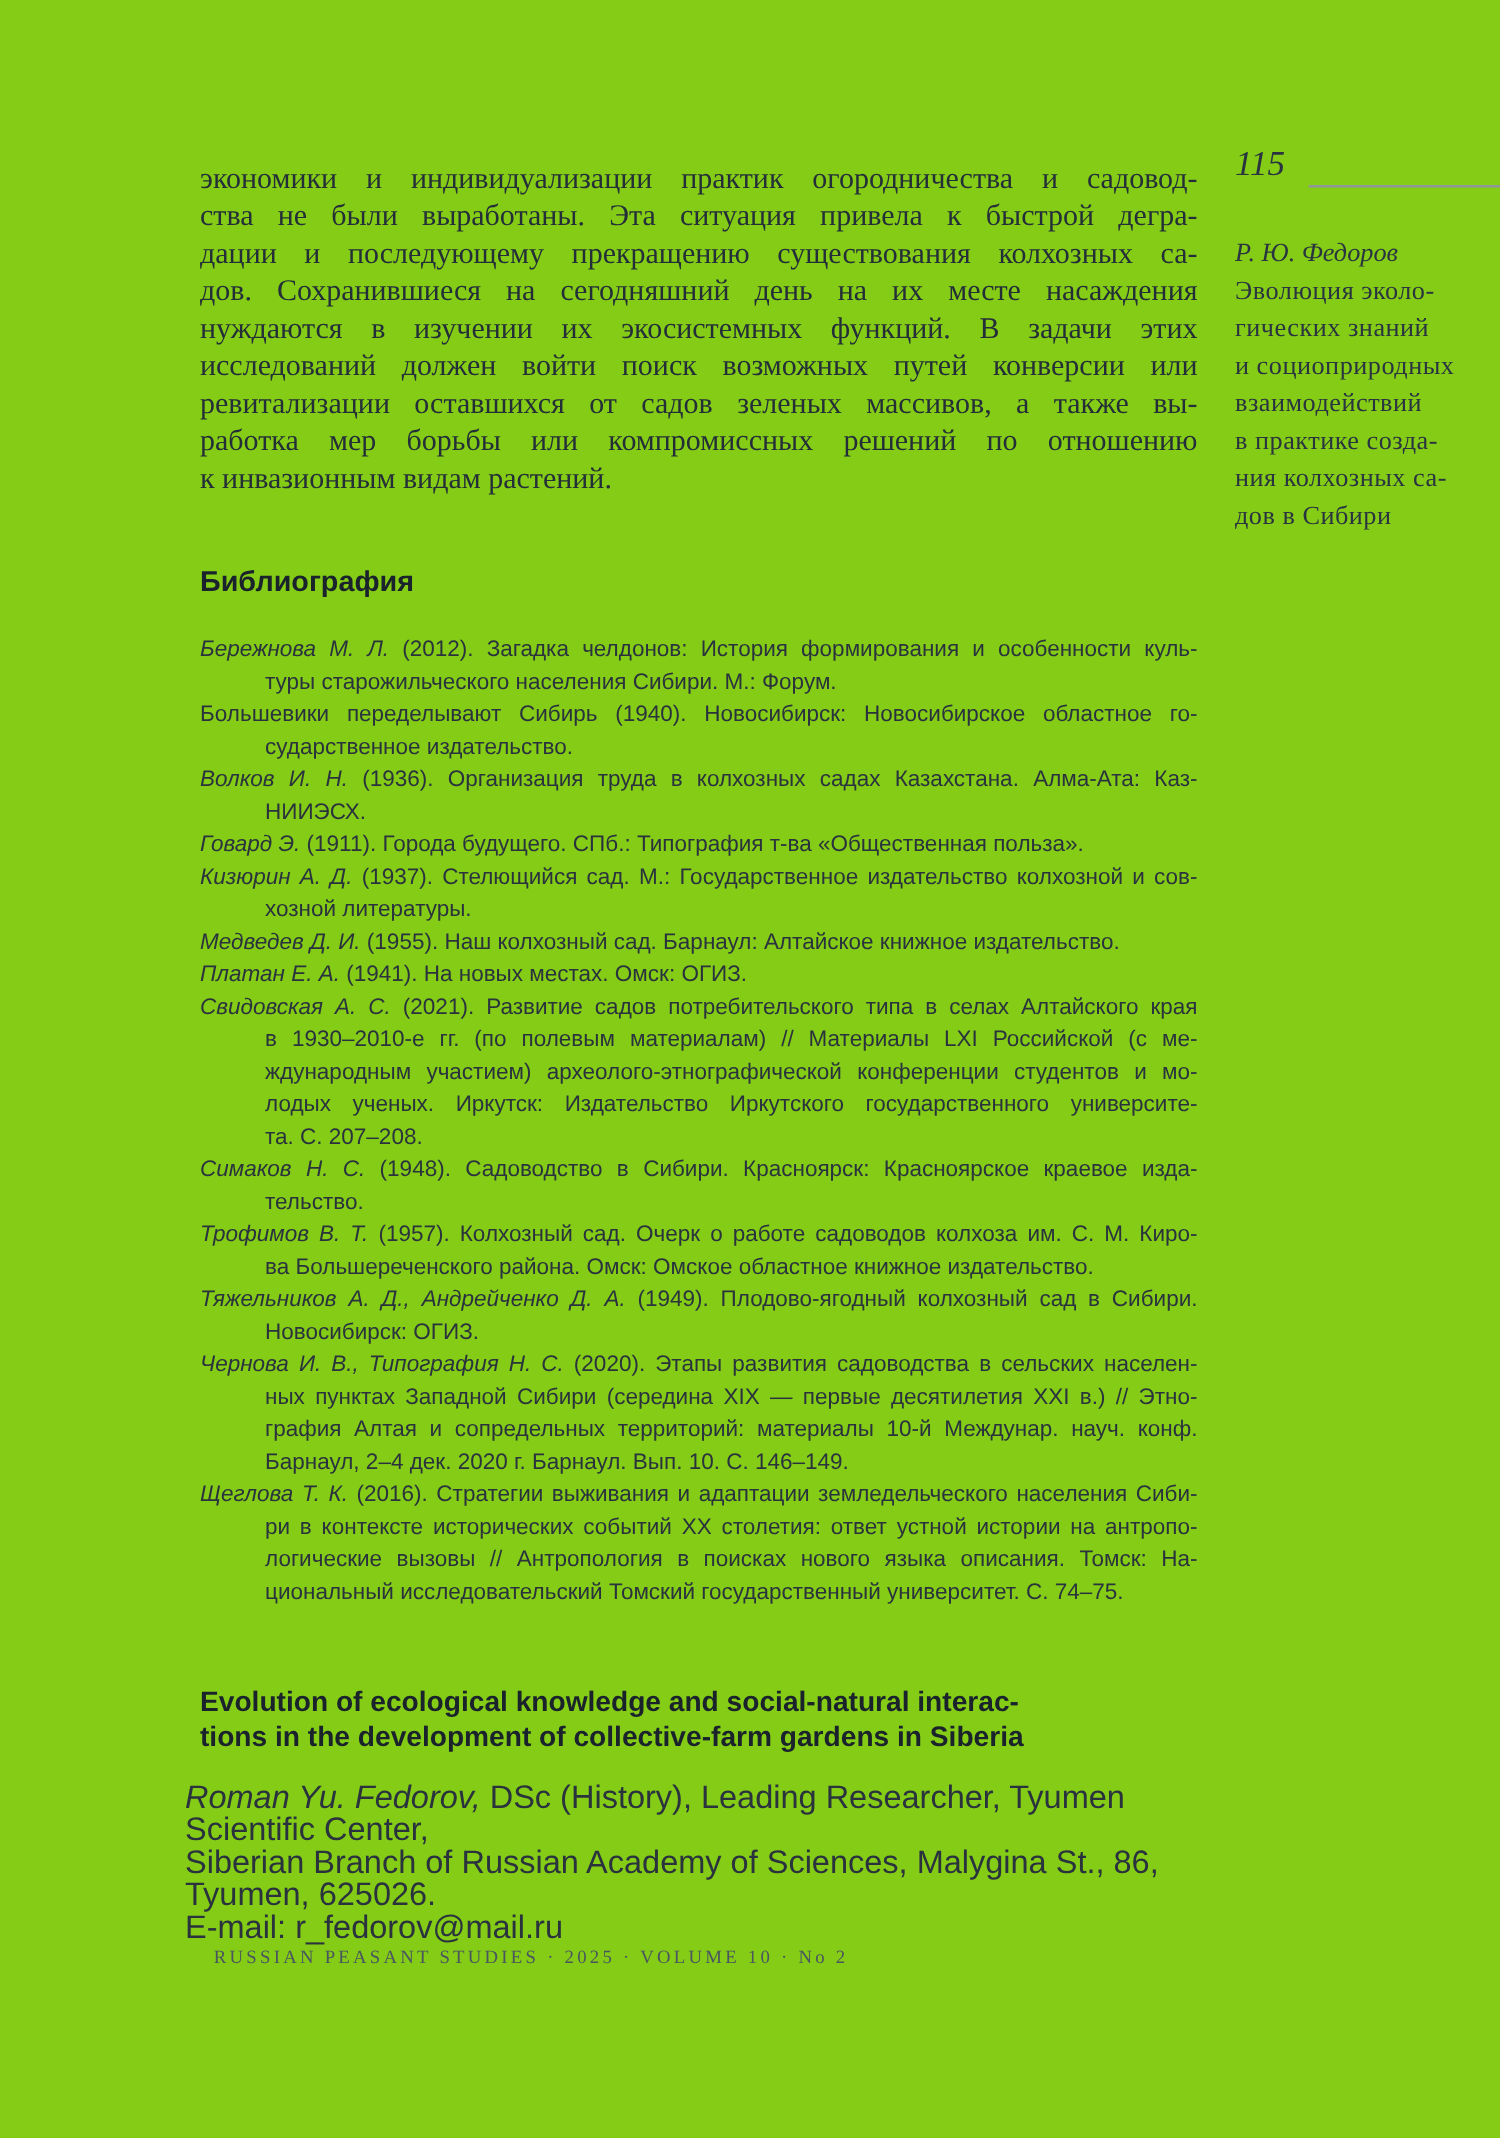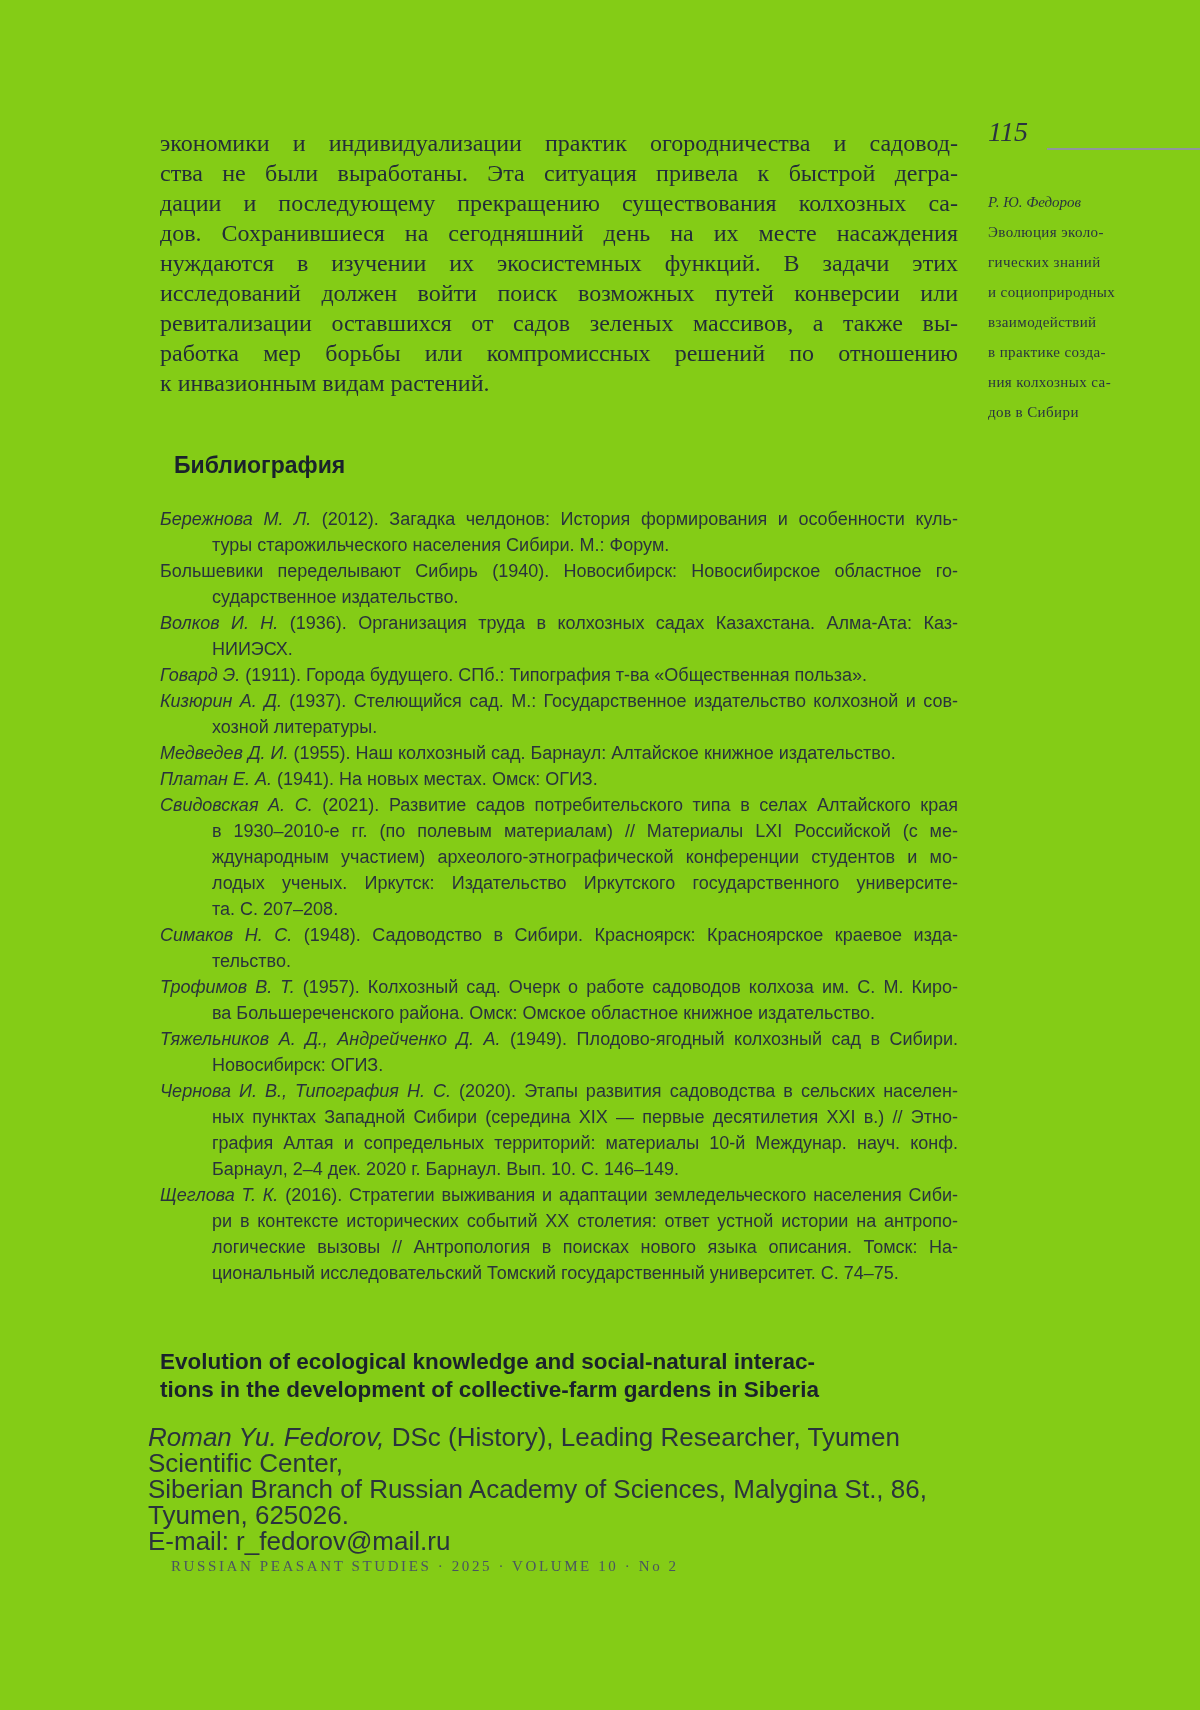--- a/index.html
+++ b/index.html
@@ -21,30 +21,30 @@
     font-style:italic; font-size:28px; color:#2a3440;
   }
   .header-rule {
     position:absolute; left:1047px; top:148px; width:153px; height:2px;
     background:#90969c;
   }
 
   
   .sidebar {
     position:absolute; left:988px; top:187px; width:185px;
-    font-size:15px; line-height:30px; color:#2a3440;
+    font-size:21px; line-height:30px; color:#2a3440;
   }
   .sidebar-author { font-style:italic; }
   .sidebar-title { white-space:pre-line; letter-spacing:0.4px; }
 
   
   .bib-heading {
     position:absolute; left:160px; top:452px;
     font-family:"Liberation Sans", sans-serif; font-weight:bold;
-    font-size:23px; color:#1a222c;margin-left:14px;
+    font-size:23px; color:#1a222c;
   }
   .bibliography {
     position:absolute; left:160px; top:506px; width:798px;
     font-family:Liberation Sans, sans-serif; font-size:18px;
     line-height:26px; color:#2a333d;
   }
   .bib-line.cont { margin-left:52px; }
   .bib-author { font-style:italic; }
 
   

